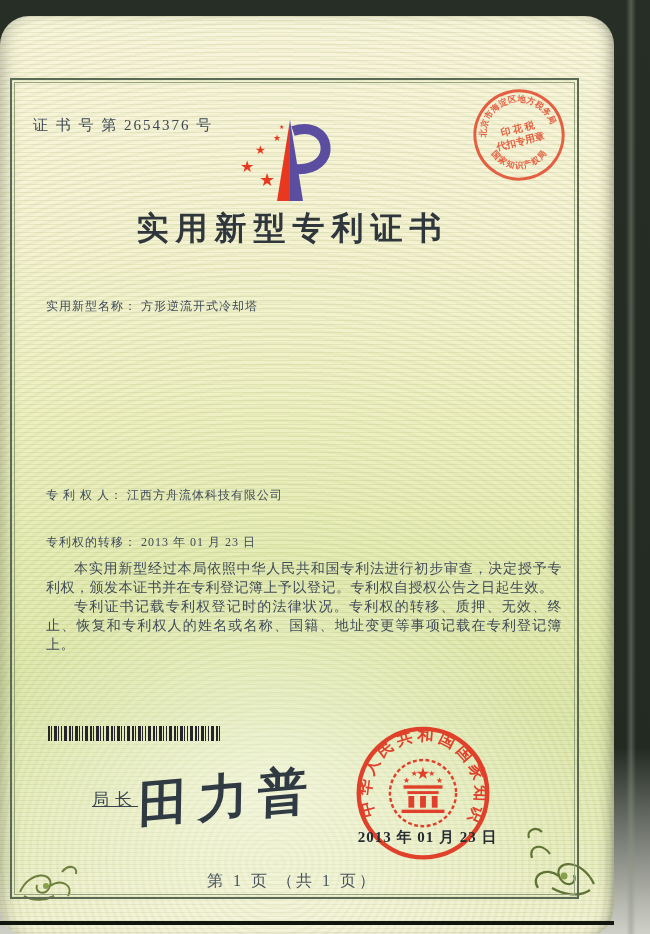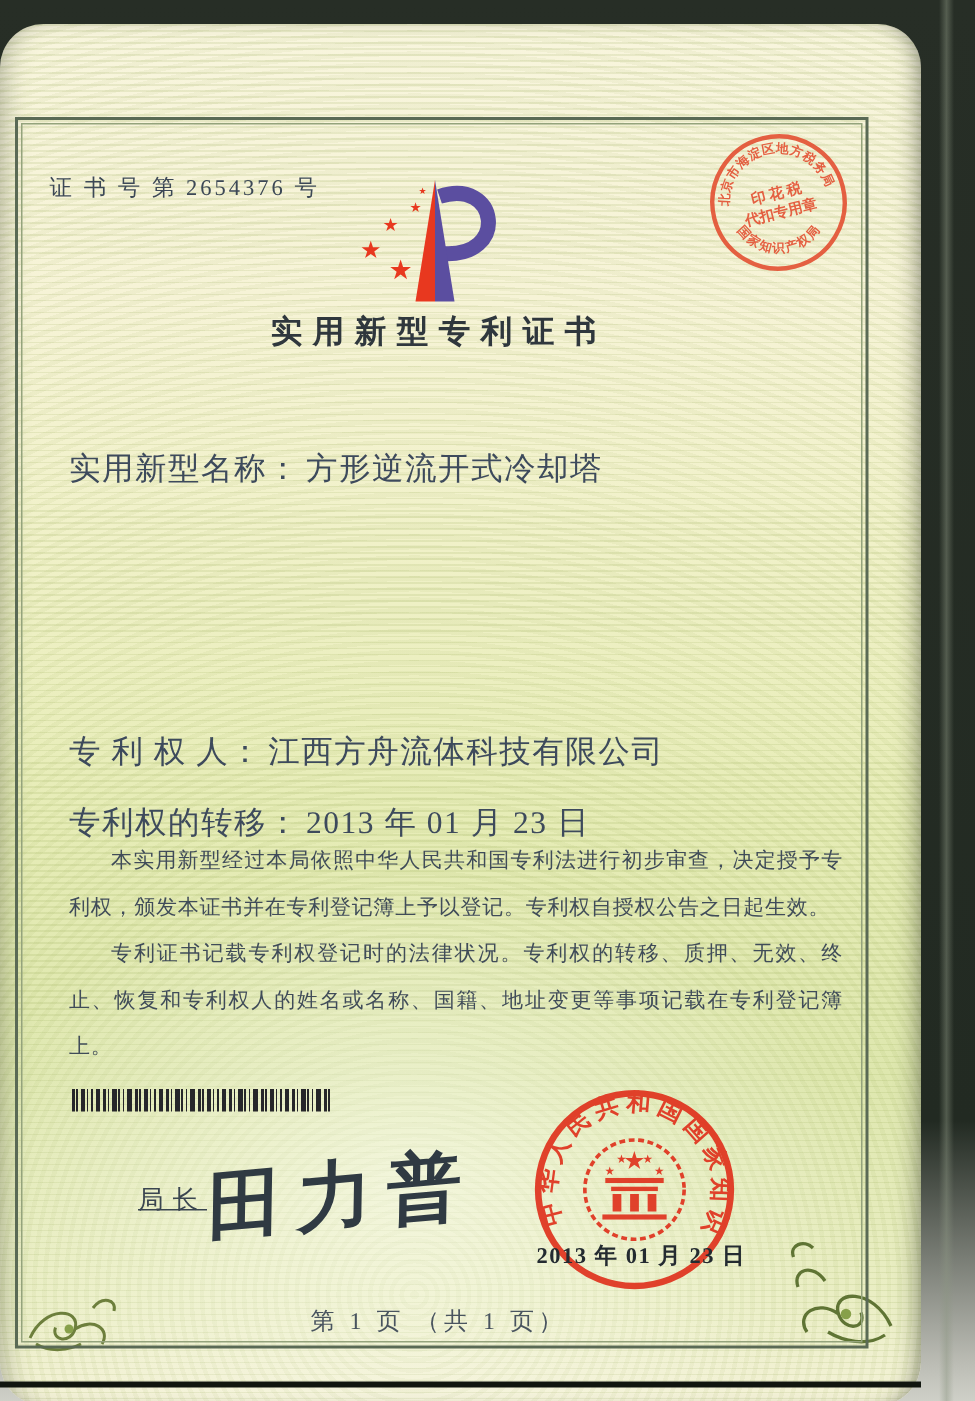--- a/index.html
+++ b/index.html
@@ -14,25 +14,25 @@
       repeating-radial-gradient(circle at 45% 92%,rgba(140,162,70,.07) 0 3px,rgba(0,0,0,0) 3px 7px),
       repeating-linear-gradient(0deg,rgba(132,156,62,.14) 0 1px,rgba(0,0,0,0) 1px 4px),
       linear-gradient(180deg,#f8f5dd 0%,#f6f3d6 20%,#f0f1c8 38%,#e6ecb6 58%,#dee7ae 76%,#eaeec4 92%,#f4f2d8 100%);
     box-shadow:inset 14px 0 18px -12px rgba(90,95,80,.45), inset -10px 0 14px -8px rgba(40,45,35,.5);border-radius:29px;}
   #frame{position:absolute;left:10px;top:62px;width:565px;height:817px;
     border:2px solid #5a6a55;}
   #frame-inner{position:absolute;left:2px;top:2px;right:2px;bottom:2px;border:1px solid #94a37c;}
   .cert-no{position:absolute;left:33px;top:100px;font-size:15px;color:#3c4856;letter-spacing:2px;}
   #logo{position:absolute;left:238px;top:94px;width:122px;height:96px;}
   .title{position:absolute;left:10px;top:191px;width:565px;text-align:center;
-    font-size:21px;font-weight:bold;color:#2f373d;letter-spacing:7px;}
-  .field{position:absolute;left:46px;font-size:21px;color:#3d4a5c;white-space:nowrap;}
+    font-size:32px;font-weight:bold;color:#2f373d;letter-spacing:7px;}
+  .field{position:absolute;left:46px;font-size:12px;color:#3d4a5c;white-space:nowrap;}
   .field .lbl{letter-spacing:1px;}
   .field .val{margin-left:4px;letter-spacing:1px;}
-  #paras{position:absolute;left:46px;top:543px;width:516px;font-size:14px;line-height:31px;
+  #paras{position:absolute;left:46px;top:543px;width:516px;font-size:14px;line-height:19px;
     color:#404c59;text-align:justify;}
   #paras p{margin:0;text-indent:2em;letter-spacing:.5px;}
   #barcode{position:absolute;left:48px;top:710px;width:172px;height:15px;
     background:repeating-linear-gradient(90deg,#26262a 0 2px,rgba(0,0,0,0) 2px 3px,#26262a 3px 4px,rgba(0,0,0,0) 4px 6px,#26262a 6px 9px,rgba(0,0,0,0) 9px 10px,#26262a 10px 11px,rgba(0,0,0,0) 11px 13px,#26262a 13px 14px,rgba(0,0,0,0) 14px 16px,#26262a 16px 19px,rgba(0,0,0,0) 19px 21px);}
   .signer-title{position:absolute;left:92px;top:772px;font-size:17px;color:#3a4550;letter-spacing:6px;text-decoration:underline;}
   .signature{position:absolute;left:138px;top:748px;font-size:50px;font-weight:bold;color:#202b37;
     letter-spacing:10px;transform:rotate(-5deg) skewX(-6deg);opacity:.92;}
   #main-seal{position:absolute;left:350px;top:705px;width:146px;height:150px;opacity:.93;}
   .seal-date{position:absolute;left:355px;top:812px;width:145px;text-align:center;
     font-size:15px;font-weight:bold;color:#242b31;letter-spacing:1px;}

